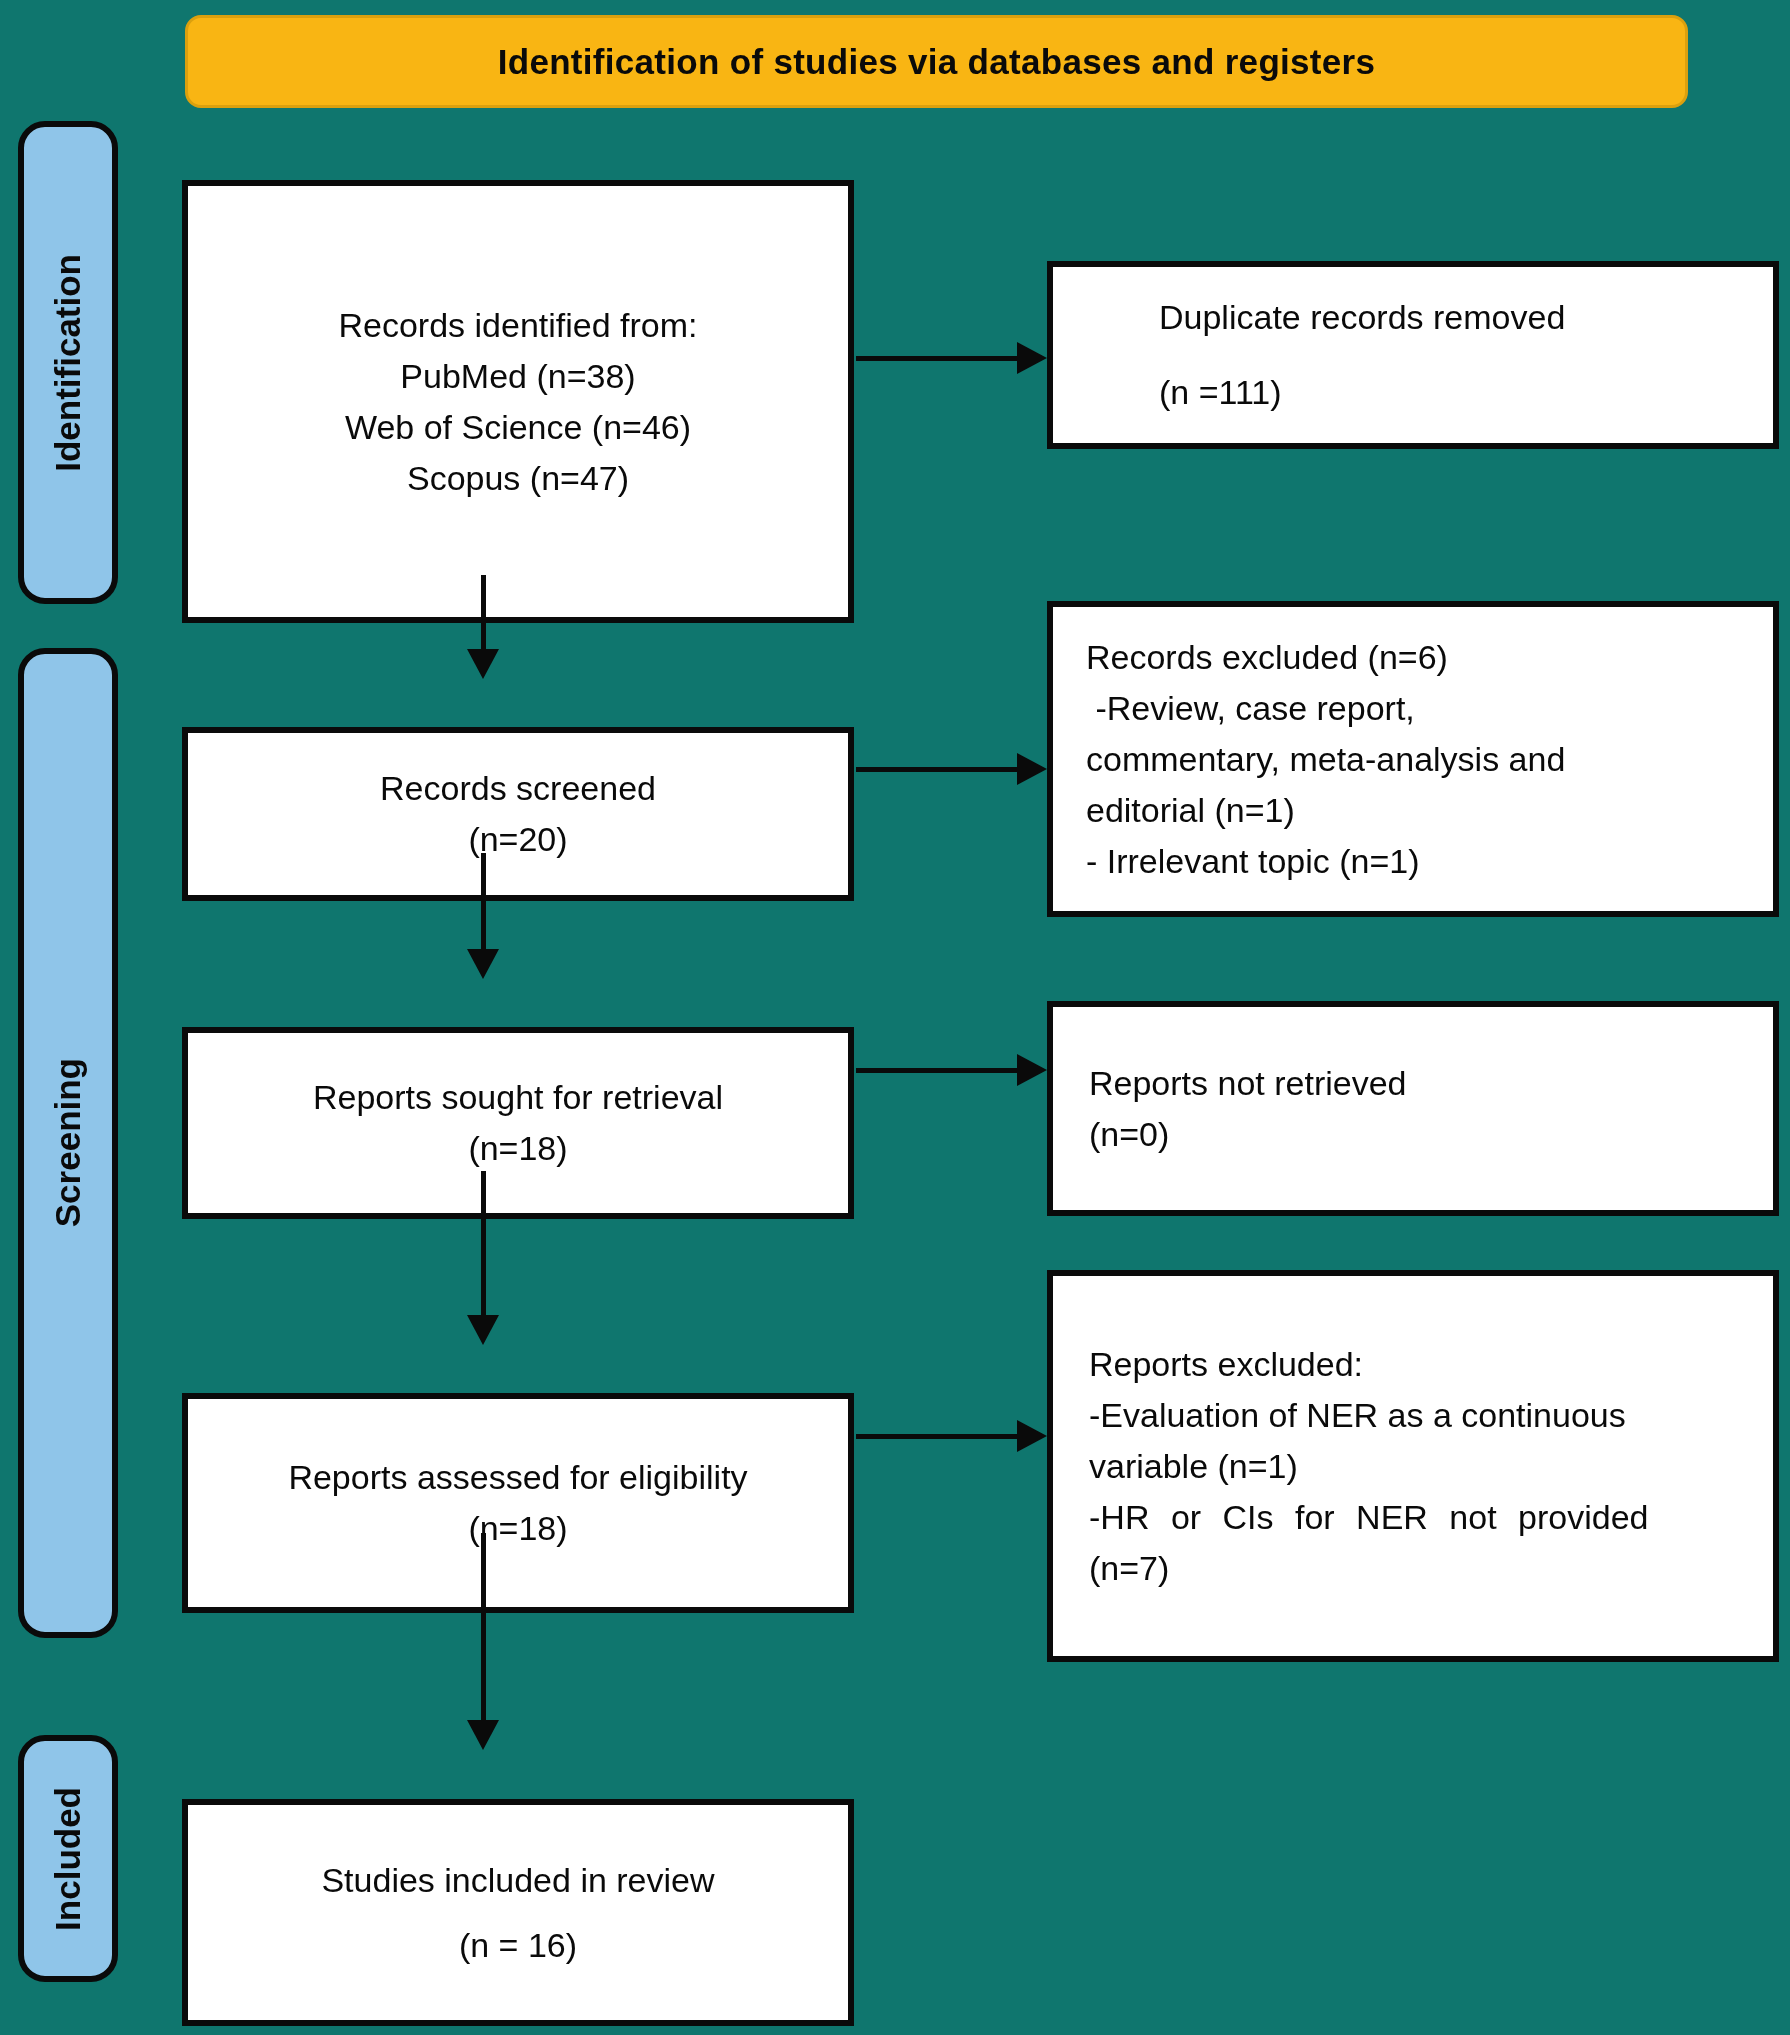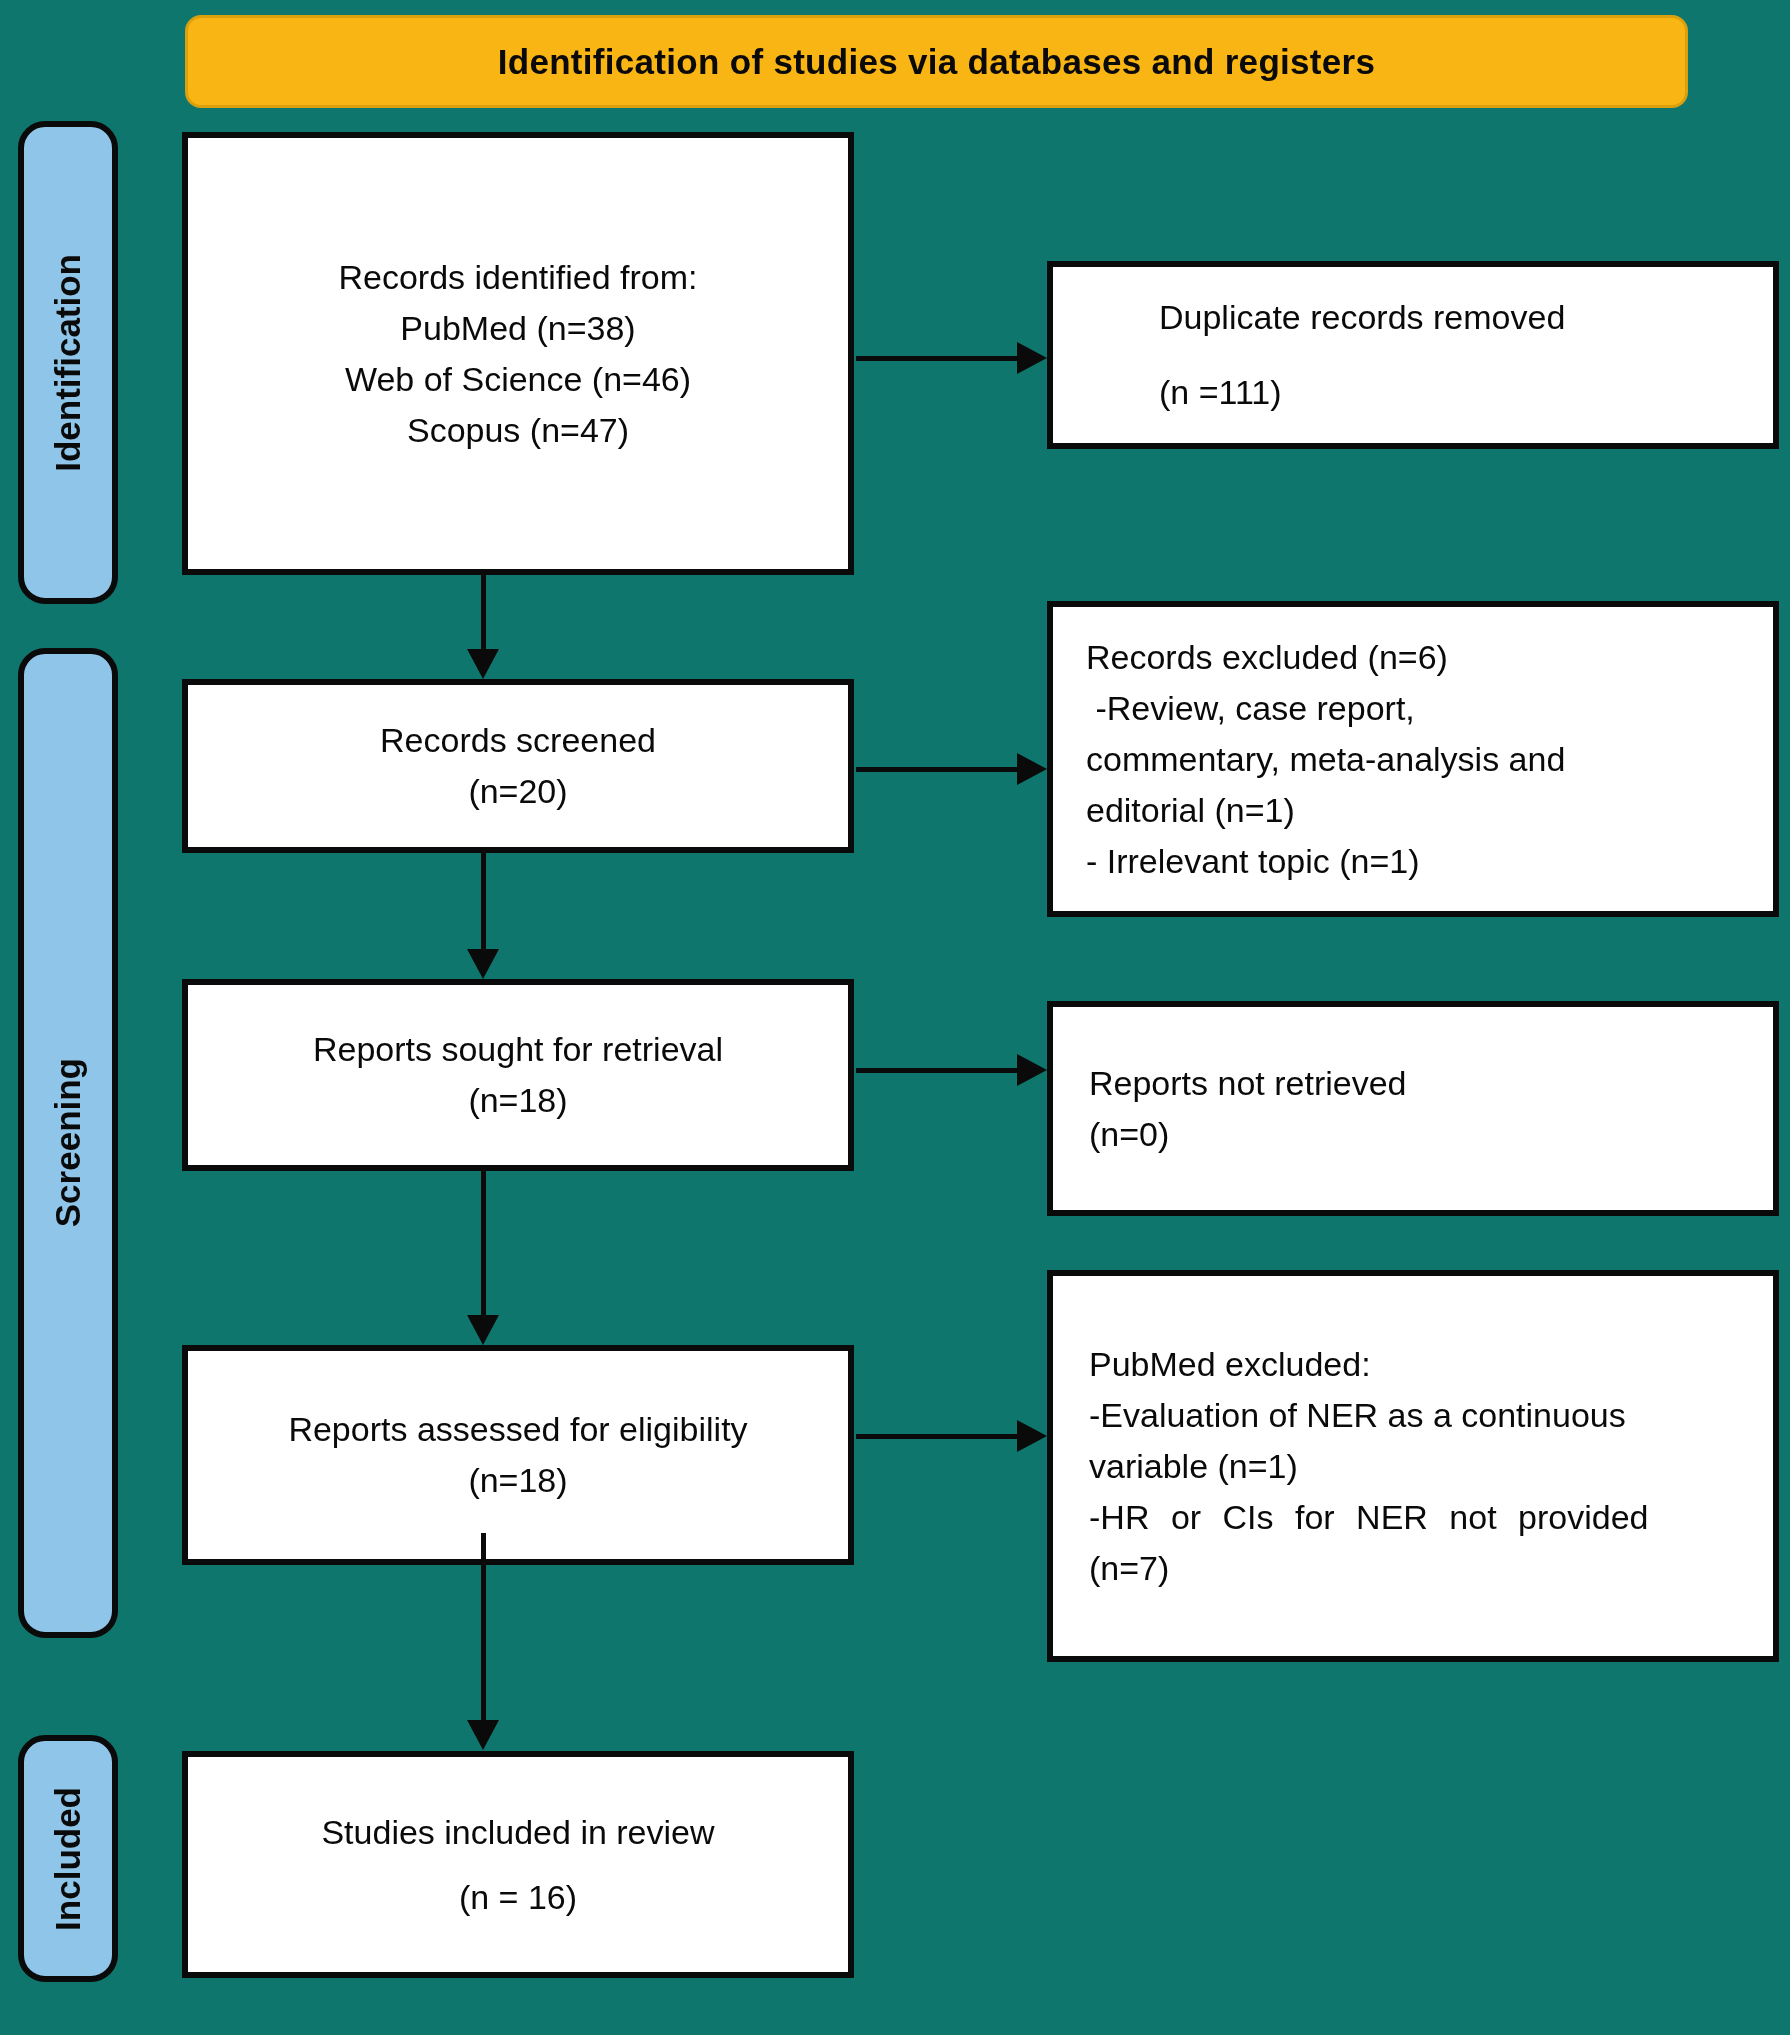--- a/index.html
+++ b/index.html
@@ -51,21 +51,21 @@
   .fbox {
     position: absolute;
     background: #ffffff;
     border: 6px solid #0a0a0a;
     box-sizing: border-box;
     display: flex; flex-direction: column; justify-content: center;
     font-size: 34px; line-height: 1.5;
   }
   .fbox .line { white-space: pre-wrap; }
 
-  .main-col { left: 182px; width: 672px; text-align: center; }
+  .main-col { left: 182px; width: 672px; text-align: center; margin-top: 48px; }
   .box-identified { top: 132px;  height: 443px; }
   .box-screened   { top: 679px; height: 174px; }
   .box-sought     { top: 979px; height: 192px; }
   .box-assessed   { top: 1345px; height: 220px; }
   .box-included   { top: 1751px; height: 227px; gap: 14px; }
 
   .right-col { left: 1047px; width: 732px; text-align: left; padding-right: 18px; }
   .box-duplicates    { top: 261px;  height: 188px; padding-left: 106px; gap: 24px; }
   .box-rec-excluded  { top: 601px;  height: 316px; padding-left: 33px; }
   .box-not-retrieved { top: 1001px; height: 215px; padding-left: 36px; }
@@ -175,21 +175,21 @@
     <div class="line">editorial (n=1)</div>
     <div class="line">- Irrelevant topic (n=1)</div>
   </div>
 
   <div class="fbox right-col box-not-retrieved">
     <div class="line">Reports not retrieved</div>
     <div class="line">(n=0)</div>
   </div>
 
   <div class="fbox right-col box-rep-excluded">
-    <div class="line">PubMed excluded:</div>
+    <div class="line">Reports excluded:</div>
     <div class="line">-Evaluation of NER as a continuous</div>
     <div class="line">variable (n=1)</div>
     <div class="line wide-words">-HR or CIs for NER not provided</div>
     <div class="line">(n=7)</div>
   </div>
 
   <div class="arrow arrow-v av1">
     <div class="vline"></div>
     <div class="head-down"></div>
   </div>

